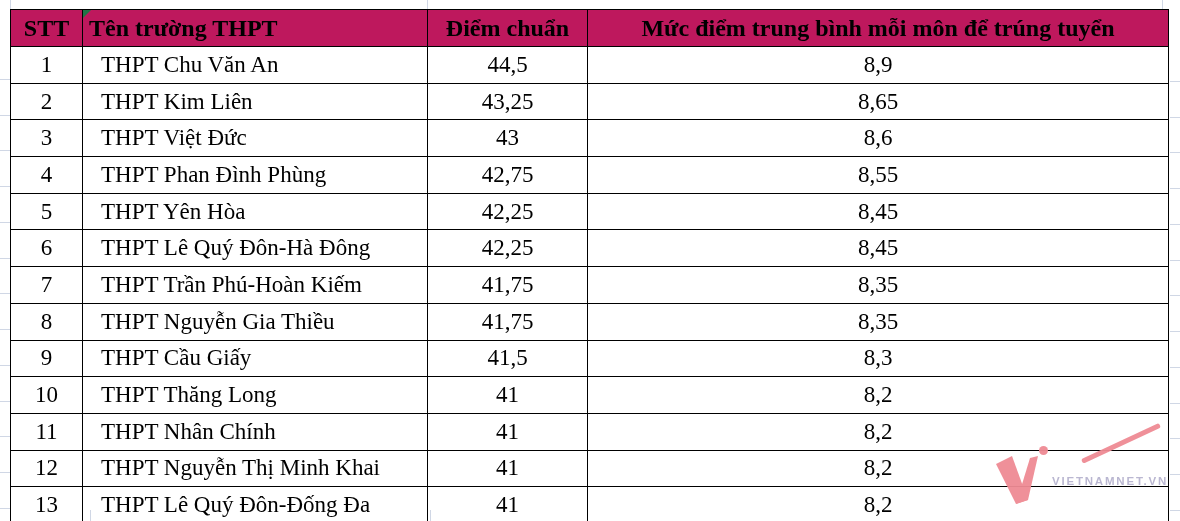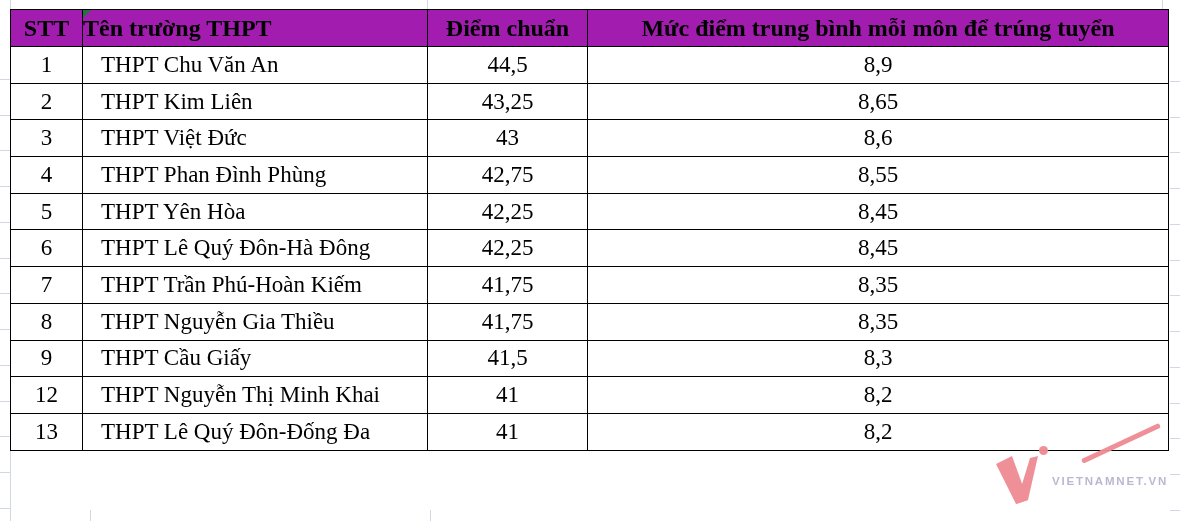--- a/index.html
+++ b/index.html
@@ -15,23 +15,23 @@
   
   table.scores{
     position:absolute;left:10px;top:9px;width:1158px;
     border-collapse:collapse;table-layout:fixed;
   }
   table.scores th, table.scores td{
     border:1.5px solid #000;padding:0;overflow:hidden;white-space:nowrap;
     vertical-align:middle;
   }
   table.scores thead th{
-    background:#a21caf;font-weight:bold;font-size:24px;height:36px;text-align:center;font-family:Liberation Serif, serif;
+    background:#be185d;font-weight:bold;font-size:24px;height:36px;text-align:center;font-family:Liberation Serif, serif;
   }
-  table.scores thead th.c1{text-align:left;position:relative}
+  table.scores thead th.c1{text-align:left;padding-left:6px;position:relative}
   table.scores tbody td{font-size:23px;height:35.7px;text-align:center}
   table.scores tbody td.c1{text-align:left;padding-left:18px}
   .err-triangle{
     position:absolute;top:0;left:0;width:0;height:0;
     border-top:8px solid #217346;border-right:8px solid transparent;
   }
   
   .watermark{position:absolute;left:990px;top:437px;width:190px;height:70px;
     opacity:.95;z-index:5;pointer-events:none}
   .wm-v{position:absolute;left:6px;top:17px}
@@ -128,20 +128,32 @@
           <td class="c2">41,75</td>
           <td class="c3">8,35</td>
         </tr>
         <tr>
           <td class="c0">9</td>
           <td class="c1">THPT Cầu Giấy</td>
           <td class="c2">41,5</td>
           <td class="c3">8,3</td>
         </tr>
         <tr>
+          <td class="c0">10</td>
+          <td class="c1">THPT Thăng Long</td>
+          <td class="c2">41</td>
+          <td class="c3">8,2</td>
+        </tr>
+        <tr>
+          <td class="c0">11</td>
+          <td class="c1">THPT Nhân Chính</td>
+          <td class="c2">41</td>
+          <td class="c3">8,2</td>
+        </tr>
+        <tr>
           <td class="c0">12</td>
           <td class="c1">THPT Nguyễn Thị Minh Khai</td>
           <td class="c2">41</td>
           <td class="c3">8,2</td>
         </tr>
         <tr>
           <td class="c0">13</td>
           <td class="c1">THPT Lê Quý Đôn-Đống Đa</td>
           <td class="c2">41</td>
           <td class="c3">8,2</td>

